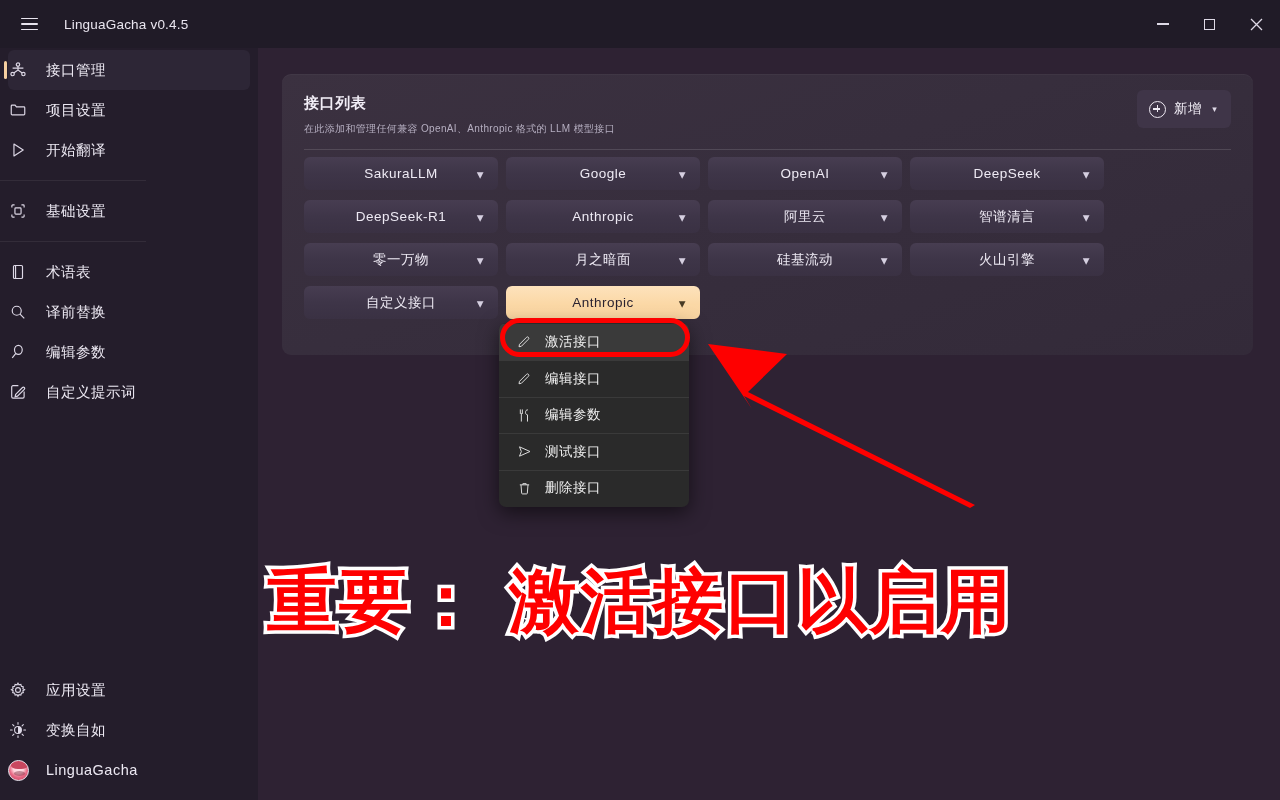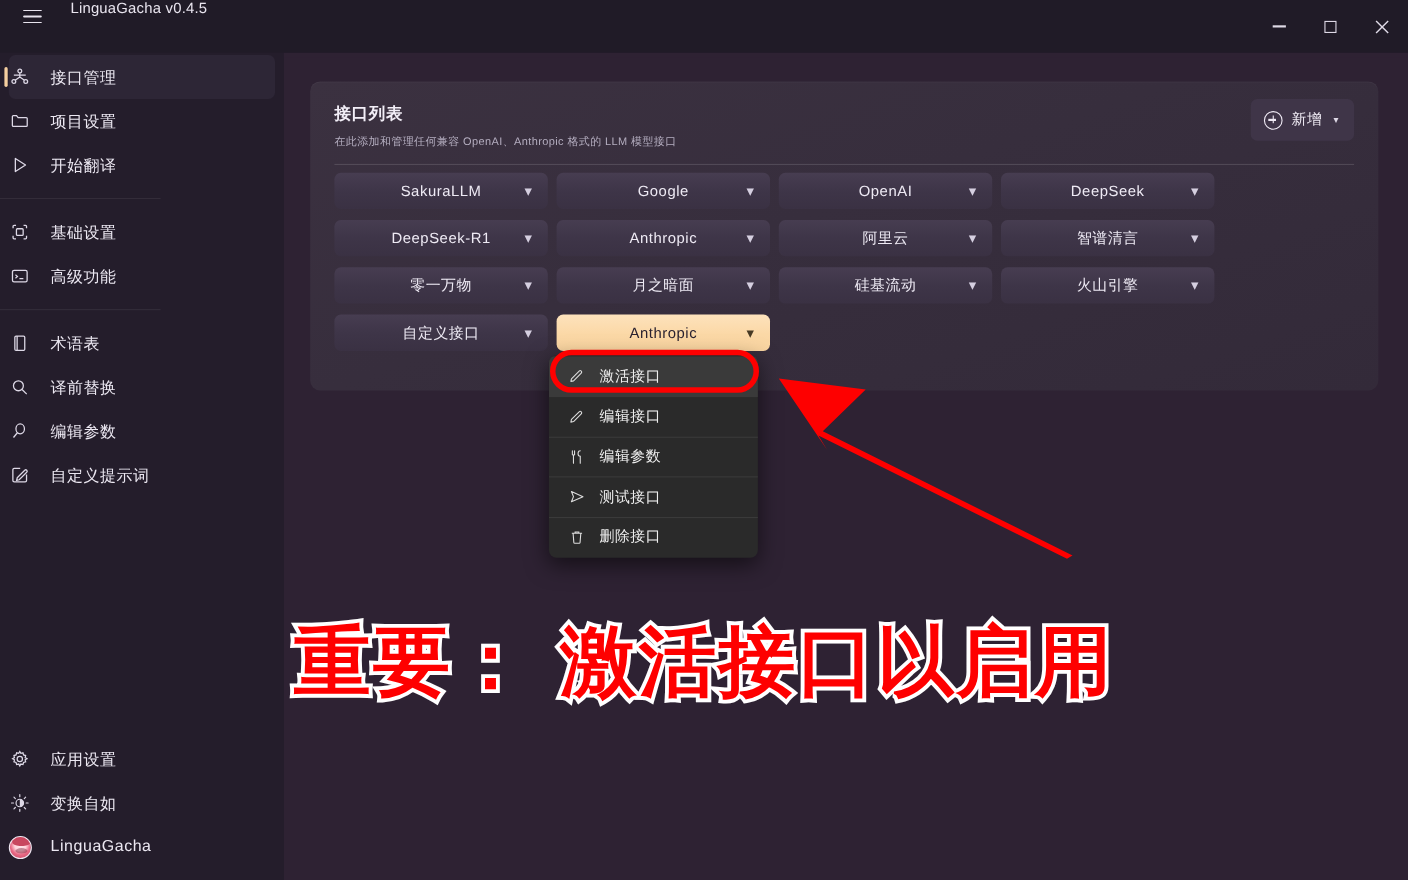--- a/index.html
+++ b/index.html
@@ -27,21 +27,21 @@
     top: 0; left: 0;
     width: 1280px;
     height: 48px;
     background: #201b27;
     display: flex;
     align-items: center;
     z-index: 30;
   }
   .titlebar-left {
     display: flex;
-    align-items: flex-start;
+    align-items: center;
     height: 48px;
     padding-left: 14px;
   }
   .hamburger {
     width: 30px; height: 30px;
     display: flex; flex-direction: column;
     justify-content: center; align-items: center;
     gap: 4px;
     cursor: pointer;
     border-radius: 4px;
@@ -423,29 +423,20 @@
         <span class="nav-icon">
           <svg width="18" height="18" viewBox="0 0 20 20" fill="none" stroke="#ddd8e6" stroke-width="1.3">
             <path d="M3.2 6.2 v-2 a1 1 0 0 1 1-1 h2 M16.8 6.2 v-2 a1 1 0 0 0-1-1 h-2"></path>
             <path d="M3.2 13.8 v2 a1 1 0 0 0 1 1 h2 M16.8 13.8 v2 a1 1 0 0 1-1 1 h-2"></path>
             <rect x="6.6" y="6.6" width="6.8" height="6.8" rx="1"></rect>
           </svg>
         </span>
         <span class="nav-label">基础设置</span>
       </div>
 
-      <div class="nav-item">
-        <span class="nav-icon">
-          <svg width="18" height="18" viewBox="0 0 20 20" fill="none" stroke="#ddd8e6" stroke-width="1.3">
-            <rect x="2.6" y="4.2" width="14.8" height="11.6" rx="1.6"></rect>
-            <path d="M5.6 8.6 L7.7 10.4 L5.6 12.2 M9.6 12.6 h4" stroke-width="1.15"></path>
-          </svg>
-        </span>
-        <span class="nav-label">高级功能</span>
-      </div>
 
       <div class="nav-sep"></div>
 
       <div class="nav-item">
         <span class="nav-icon">
           <svg width="18" height="18" viewBox="0 0 20 20" fill="none" stroke="#ddd8e6" stroke-width="1.3">
             <rect x="5" y="2.8" width="10" height="14.4" rx="1.2"></rect>
             <path d="M7.3 2.8 v14.4"></path>
           </svg>
         </span>

